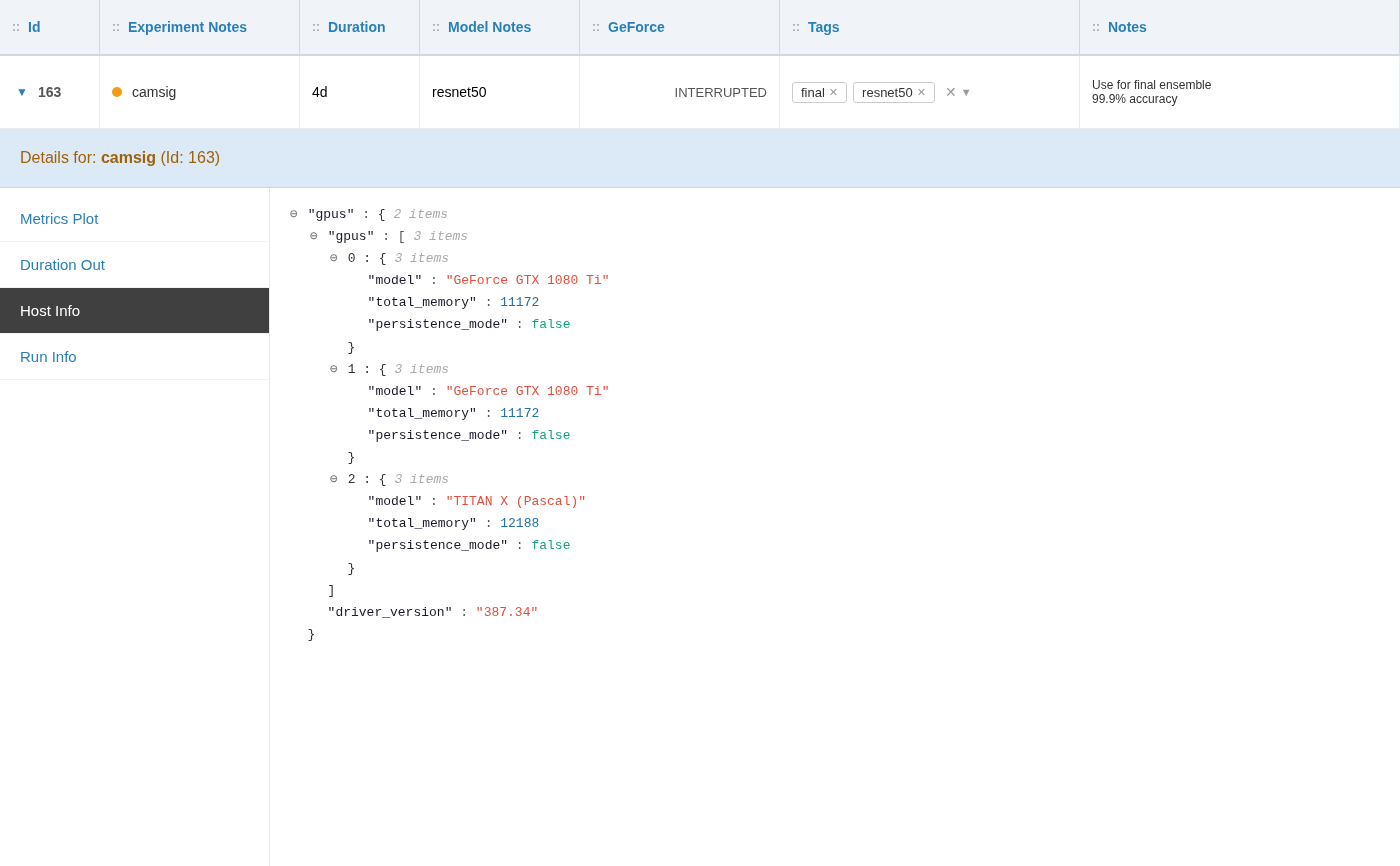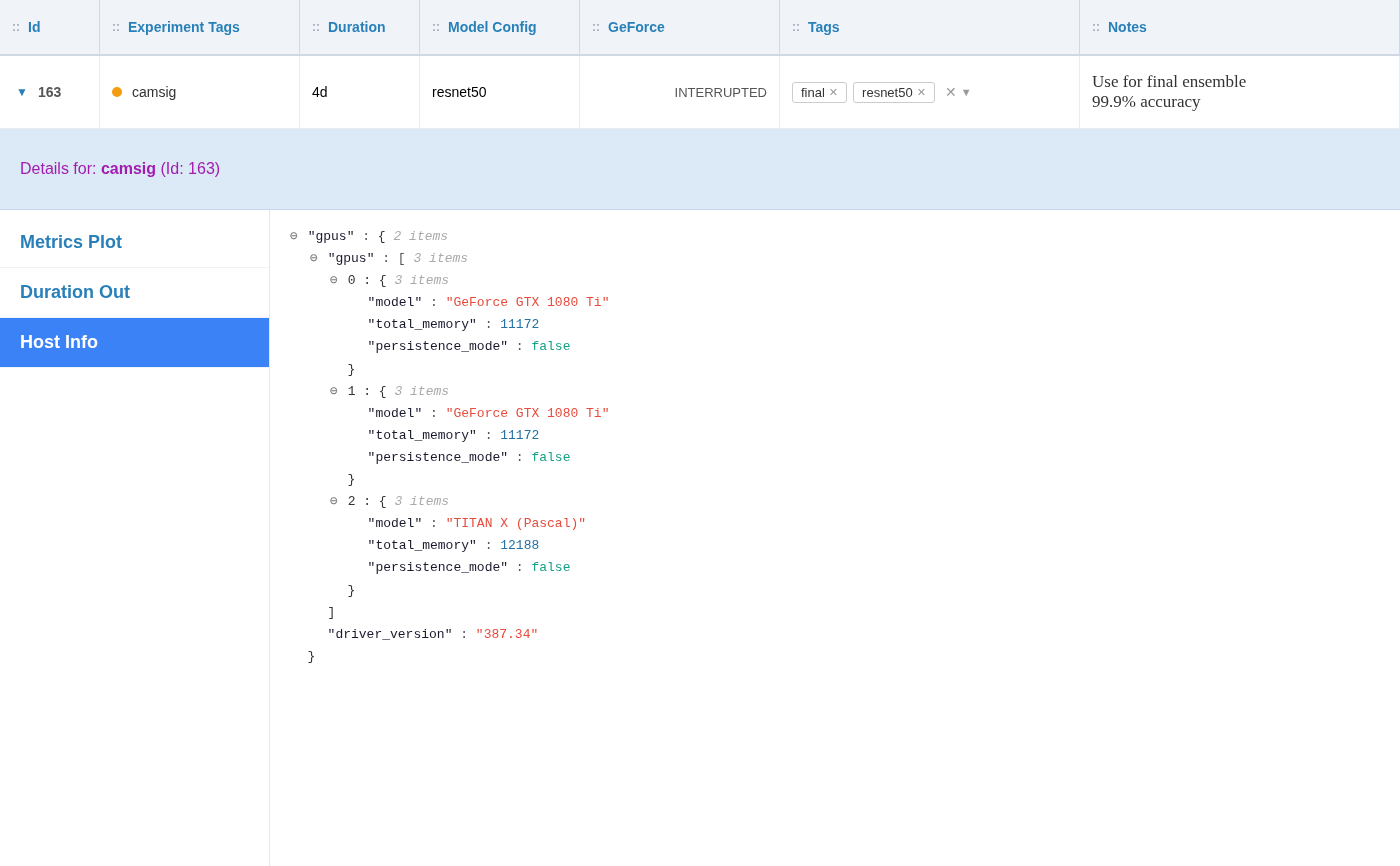--- a/index.html
+++ b/index.html
@@ -51,21 +51,21 @@
       display: flex;
       align-items: center;
       min-height: 72px;
     }
     .td-cell.col-id { width: 100px; gap: 6px; }
     .td-cell.col-exp { width: 200px; gap: 6px; }
     .td-cell.col-dur { width: 120px; }
     .td-cell.col-model { width: 160px; }
     .td-cell.col-status { width: 200px; justify-content: flex-end; }
     .td-cell.col-tags { width: 300px; }
-    .td-cell.col-notes { flex: 1; font-size: 17px; color: #333; font-family: Liberation Serif, serif; }
+    .td-cell.col-notes { flex: 1; font-size: 12px; color: #333; }
 
     .expand-arrow {
       color: #2980b9;
       font-size: 12px;
       cursor: pointer;
       padding: 4px;
     }
     .row-id { color: #555; font-weight: 700; }
     .status-dot {
       width: 10px; height: 10px; border-radius: 50%;
@@ -88,23 +88,23 @@
       color: #333;
     }
     .tag-remove { color: #999; cursor: pointer; font-size: 11px; }
     .tags-controls { display: flex; align-items: center; gap: 4px; margin-left: 4px; }
     .tags-x { color: #999; cursor: pointer; }
     .tags-chevron { color: #999; cursor: pointer; font-size: 11px; }
 
     
     .details-bar {
       background: #dceaf7;
-      padding: 31px 20px;
+      padding: 20px 20px;
       font-size: 16px;
-      color: #a21caf;
+      color: #a16207;
       border-bottom: 1px solid #c5d8ed;
     }
     .details-bar strong { font-weight: 700; }
 
     
     .main-layout {
       display: flex;
       height: calc(866px - 56px - 72px - 50px);
       overflow: hidden;
     }
@@ -114,26 +114,25 @@
       width: 270px;
       min-width: 270px;
       background: #fff;
       border-right: 1px solid #e0e8f0;
       padding-top: 8px;
     }
     .sidebar-item {
       padding: 14px 20px;
       color: #2980b9;
       cursor: pointer;
-      font-size: 18px;
+      font-size: 15px;
       border-bottom: 1px solid #f0f4f8;
-      font-weight: bold;
     }
     .sidebar-item.active {
-      background: #3b82f6;
+      background: #404040;
       color: #fff;
     }
 
     
     .content-area {
       flex: 1;
       overflow: auto;
       padding: 16px 20px;
       background: #fff;
     }
@@ -166,29 +165,29 @@
 </head>
 <body>
 
 <div class="table-header">
   <div class="th-cell col-id">
     <span class="drag-handle">::</span>
     <span>Id</span>
   </div>
   <div class="th-cell col-exp">
     <span class="drag-handle">::</span>
-    <span>Experiment Tags</span>
+    <span>Experiment Notes</span>
   </div>
   <div class="th-cell col-dur">
     <span class="drag-handle">::</span>
     <span>Duration</span>
   </div>
   <div class="th-cell col-model">
     <span class="drag-handle">::</span>
-    <span>Model Config</span>
+    <span>Model Notes</span>
   </div>
   <div class="th-cell col-status">
     <span class="drag-handle">::</span>
     <span>GeForce</span>
   </div>
   <div class="th-cell col-tags">
     <span class="drag-handle">::</span>
     <span>Tags</span>
   </div>
   <div class="th-cell col-notes">
@@ -246,20 +245,23 @@
 
   <div class="sidebar">
     <div class="sidebar-item">
       <span>Metrics Plot</span>
     </div>
     <div class="sidebar-item">
       <span>Duration Out</span>
     </div>
     <div class="sidebar-item active">
       <span>Host Info</span>
+    </div>
+    <div class="sidebar-item">
+      <span>Run Info</span>
     </div>
   </div>
 
   <div class="content-area">
     <div class="json-viewer" id="json-viewer">
     <div class="json-line json-indent-0"><span class="j-collapse">⊖ </span><span class="j-key">"gpus"</span><span class="j-colon"> : </span><span class="j-punc">{</span><span class="j-meta"> 2 items</span></div>
         <div class="json-line json-indent-1"><span class="j-collapse">⊖ </span><span class="j-key">"gpus"</span><span class="j-colon"> : [</span><span class="j-meta"> 3 items</span></div>
         <div class="json-line json-indent-2"><span class="j-collapse">⊖ </span><span class="j-punc">0 : {</span><span class="j-meta"> 3 items</span></div>
         <div class="json-line json-indent-3"><span style="margin-right: 2px;">&nbsp;&nbsp;</span><span class="j-key">"model"</span><span class="j-colon"> : </span><span class="j-string">"GeForce GTX 1080 Ti"</span></div>
         <div class="json-line json-indent-3"><span style="margin-right: 2px;">&nbsp;&nbsp;</span><span class="j-key">"total_memory"</span><span class="j-colon"> : </span><span class="j-number">11172</span></div>

